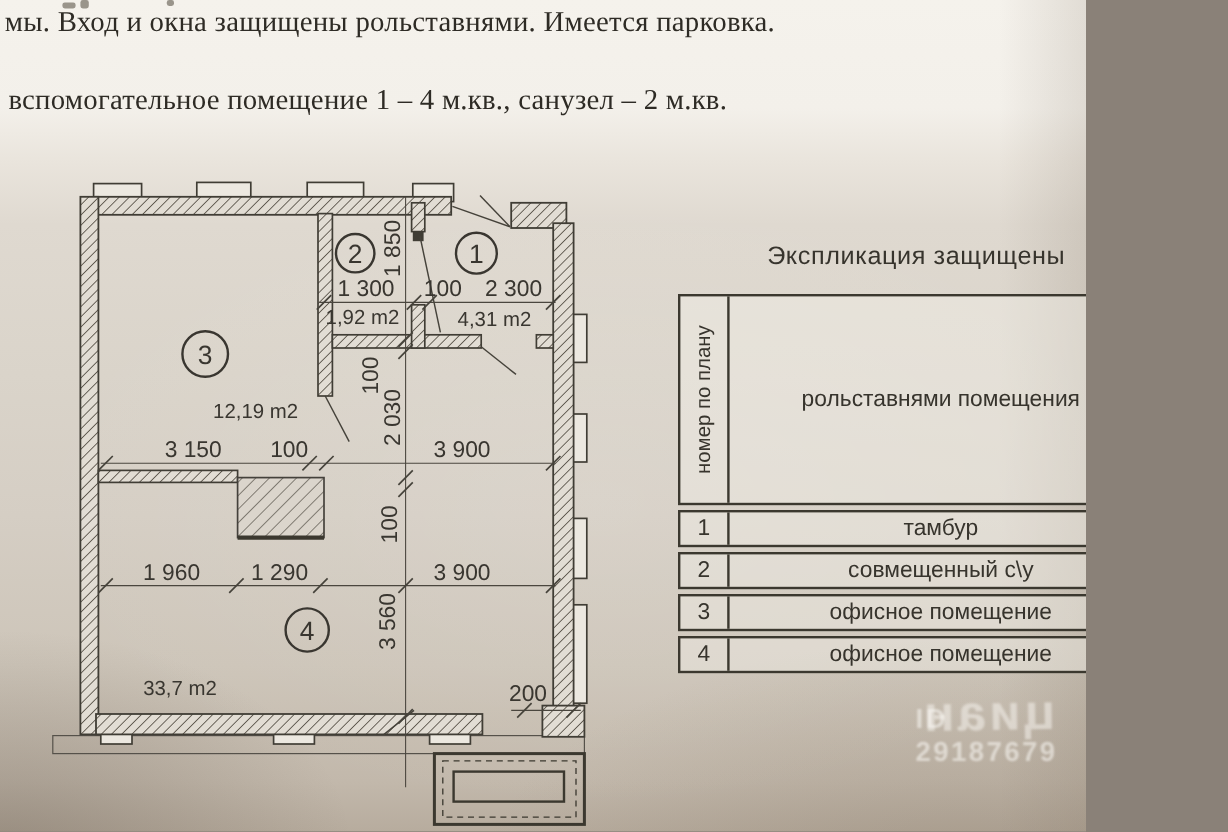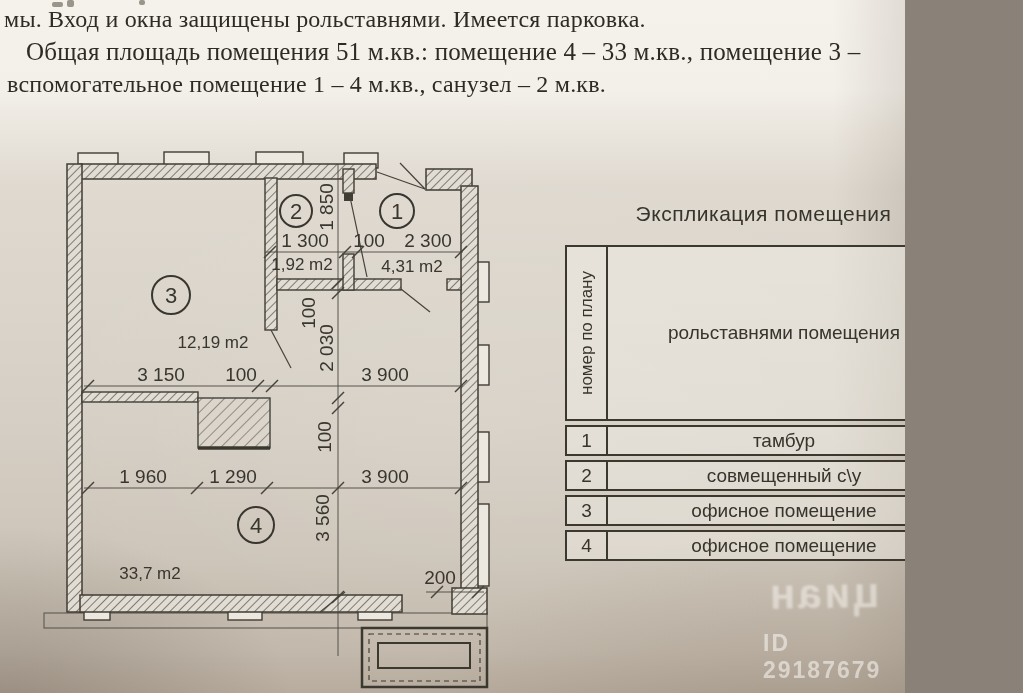--- a/index.html
+++ b/index.html
@@ -35,42 +35,41 @@
   .ecol2{flex:1;display:flex;align-items:center;justify-content:center;font-size:19px;}
   .erow{display:flex;height:31px;margin-top:4px;align-items:stretch;}
   .erow .num{width:41px;border-right:2px solid #3b382f;display:flex;align-items:center;
     justify-content:center;font-size:19px;box-sizing:border-box;}
   .erow .nm{flex:1;display:flex;align-items:center;justify-content:center;font-size:19px;}
 
   
   .wm-brand{position:absolute;left:733px;top:570px;width:180px;text-align:center;
     font-size:42px;font-weight:bold;letter-spacing:3px;color:rgba(252,250,246,.48);
     transform:scaleX(-1) rotate(1deg);filter:blur(1.1px);}
-  .wm-id{position:absolute;left:763px;top:630px;font-size:23px;font-weight:bold;
+  .wm-id{position:absolute;left:763px;top:586px;font-size:23px;font-weight:bold;
     letter-spacing:2px;color:rgba(252,250,246,.55);filter:blur(.7px);}
 
   svg{position:absolute;left:0;top:0;}
   svg text{font-family:"Liberation Sans",sans-serif;}
 </style>
 </head>
 <body>
 
 <div class="screen">
 
   <div class="shade mid"></div>
   <div class="shade rt"></div>
   <div class="shade bl"></div>
   <div class="shade br"></div>
 
   <div class="art" style="left:52px;top:2px;width:11px;height:5px"></div>
   <div class="art" style="left:67px;top:0;width:7px;height:7px"></div>
   <div class="art" style="left:139px;top:0;width:6px;height:5px"></div>
 
   <div class="para p1">мы. Вход и окна защищены рольставнями. Имеется парковка.</div>
-  <div class="para p2">Общая площадь помещения 51 м.кв.: помещение 4 – 33 м.кв., помещение 3 –</div>
   <div class="para p3">вспомогательное помещение 1 – 4 м.кв., санузел – 2 м.кв.</div>
 
   <svg width="1023" height="693" viewBox="0 0 1023 693">
     <defs>
       <pattern id="wallHatch" width="6" height="6" patternUnits="userSpaceOnUse" patternTransform="rotate(45)">
         <rect width="6" height="6" fill="#e2ddd4"></rect>
         <line x1="0" y1="0" x2="0" y2="6" stroke="#5e584e" stroke-width="1.5"></line>
       </pattern>
       <pattern id="shaftHatch" width="8" height="8" patternUnits="userSpaceOnUse" patternTransform="rotate(45)">
         <rect width="8" height="8" fill="#dbd5cc"></rect>
@@ -200,21 +199,21 @@
       <circle cx="256" cy="525" r="18"></circle>
     </g>
     <g fill="#393630" font-size="22" text-anchor="middle">
       <text x="296" y="219">2</text>
       <text x="397" y="219">1</text>
       <text x="171" y="303">3</text>
       <text x="256" y="533">4</text>
     </g>
   </svg>
 
-  <div class="expl-title">Экспликация помещения</div>
+  <div class="expl-title">Экспликация защищены</div>
   <div class="expl">
     <div class="ebox ehead">
       <div class="ecol1">
         <span>номер по плану</span>
       </div>
       <div class="ecol2">
         <span>рольставнями помещения</span>
       </div>
     </div>
     <div class="ebox erow">

